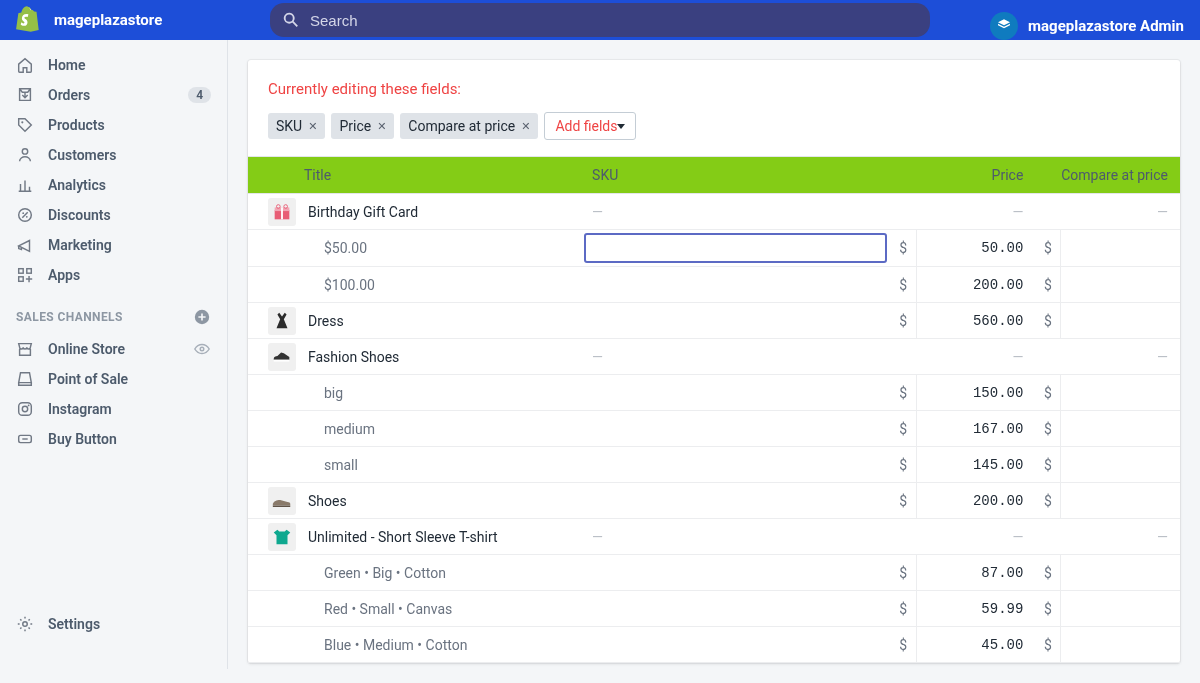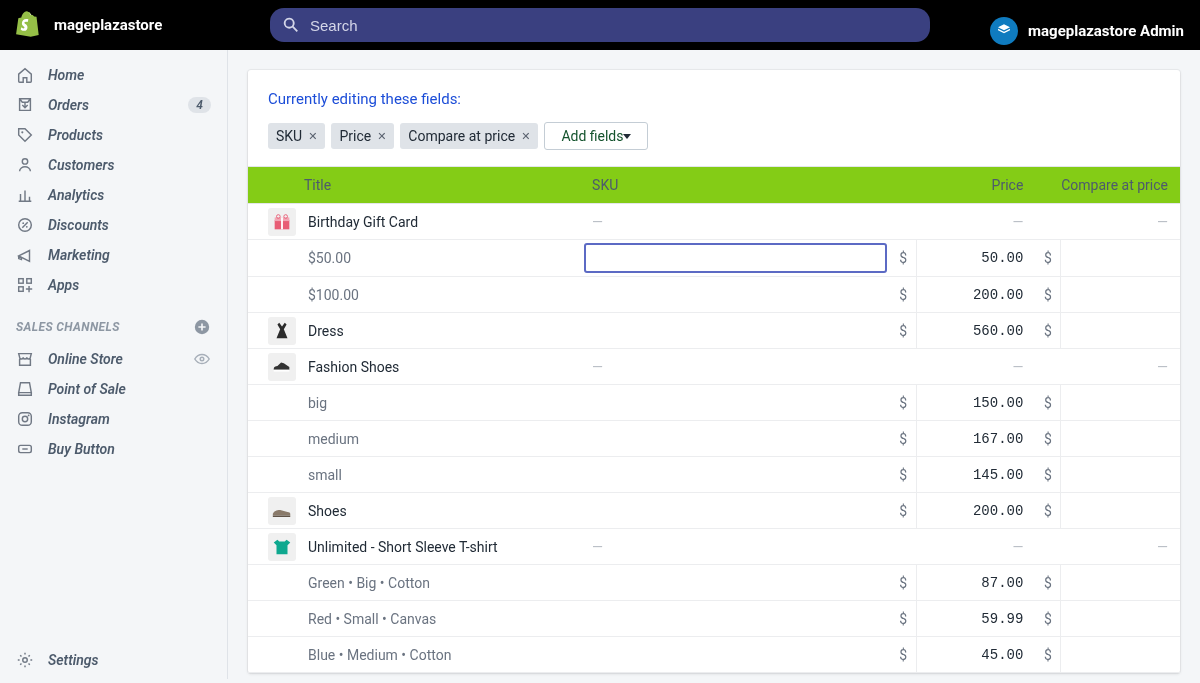--- a/index.html
+++ b/index.html
@@ -1,65 +1,65 @@
 <!DOCTYPE html>
 <html><head>
 <meta charset="utf-8">
 <style>
 * { box-sizing: border-box; margin: 0; padding: 0; }
 body { font-family: -apple-system, BlinkMacSystemFont, "Segoe UI", Roboto, sans-serif; font-size: 14px; color: #212b36; background: #f4f6f8; width: 1200px; height: 683px; overflow: hidden; }
 
 
-.topbar { height: 50px; background: #000000; display: flex; align-items: center; padding: 0 16px; color: #fff; }
+.topbar { height: 40px; background: #1d4ed8; display: flex; align-items: center; padding: 0 16px; color: #fff; }
 .logo-wrap { display: flex; align-items: center; gap: 12px; width: 254px; }
 .shopify-logo { width: 26px; height: 28px; }
 .store-name { font-weight: 700; font-size: 15px; }
 .search-wrap { flex: 0 0 660px; position: relative; }
 .search-input { width: 100%; height: 34px; background: #3a4080; border: none; border-radius: 14px; padding: 0 12px 0 40px; color: #fff; font-size: 15px; }
 .search-input::placeholder { color: #d4d6e8; }
 .search-icon { position: absolute; left: 12px; top: 8px; color: #d4d6e8; }
 .topbar-spacer { flex: 1; }
 .account-wrap { display: flex; align-items: center; gap: 10px; margin-top: 12px; }
 .avatar { width: 28px; height: 28px; border-radius: 50%; background: #0f7bbf; display: flex; align-items: center; justify-content: center; }
 .account-name { font-weight: 700; font-size: 15px; }
 
 
 .layout { display: flex; height: calc(683px - 54px); }
 
 
-.sidebar { width: 228px; background: #f4f6f8; border-right: 1px solid #dfe3e8; display: flex; flex-direction: column; padding-top: 10px; font-style: italic; }
+.sidebar { width: 228px; background: #f4f6f8; border-right: 1px solid #dfe3e8; display: flex; flex-direction: column; padding-top: 10px; }
 .nav-item { display: flex; align-items: center; height: 30px; padding: 0 16px; color: #4d5b6c; font-weight: 600; font-size: 14px; cursor: pointer; gap: 14px; }
 .nav-icon { width: 18px; height: 18px; flex: 0 0 18px; color: #717985; }
 .nav-label { flex: 1; }
 .nav-badge { background: #dfe3e8; border-radius: 10px; padding: 1px 8px; font-size: 12px; font-weight: 600; color: #4d5b6c; }
 .section-header { display: flex; align-items: center; justify-content: space-between; padding: 18px 16px 8px 16px; color: #8d97a3; font-size: 12px; font-weight: 700; letter-spacing: 0.4px; }
 .section-action { color: #8d97a3; cursor: pointer; }
 .sidebar-spacer { flex: 1; }
 .channel-row { position: relative; }
 .channel-eye { position: absolute; right: 16px; top: 6px; color: #a7afb9; }
 
 
 .main { flex: 1; overflow: auto; padding: 20px; }
 .card { background: #fff; border-radius: 3px; box-shadow: 0 0 0 1px rgba(63,63,68,0.05), 0 1px 3px rgba(63,63,68,0.15); }
 .card-header { padding: 20px 20px 16px 20px; }
-.editing-label { font-size: 15px; color: #1d4ed8; margin-bottom: 14px; }
+.editing-label { font-size: 15px; color: #ef4444; margin-bottom: 14px; }
 .chips { display: flex; gap: 6px; align-items: center; flex-wrap: wrap; }
 .chip { background: #dfe3e8; border-radius: 3px; padding: 5px 8px; font-size: 14px; color: #212b36; display: flex; align-items: center; gap: 6px; }
 .chip-x { color: #5a626f; font-size: 11px; cursor: pointer; }
-.add-fields { border: 1px solid #c4cdd5; border-radius: 3px; background: #fff; padding: 5px 16px; font-size: 14px; color: #14532d; display: flex; align-items: center; gap: 0; cursor: pointer; }
+.add-fields { border: 1px solid #c4cdd5; border-radius: 3px; background: #fff; padding: 5px 10px; font-size: 14px; color: #ef4444; display: flex; align-items: center; gap: 0; cursor: pointer; }
 .chevron-down { width: 0; height: 0; border-left: 4px solid transparent; border-right: 4px solid transparent; border-top: 5px solid #212b36; }
 
 
 .bulk-table { width: 100%; border-collapse: collapse; }
 .bulk-table thead th { background: #84cc16; text-align: left; font-weight: 400; color: #4d5b6c; font-size: 14px; padding: 10px 12px; border-top: 1px solid #e3e6ea; border-bottom: 1px solid #e3e6ea; }
 .th-title { padding-left: 56px !important; }
 .th-price, .th-cap { text-align: right !important; }
 .bulk-table tbody td { border-bottom: 1px solid #ecedef; padding: 0; height: 36px; vertical-align: middle; font-size: 14px; }
 .title-cell { display: flex; align-items: center; gap: 12px; padding-left: 20px; }
-.title-cell.variant { padding-left: 60px; color: #6a7380; }
+.title-cell.variant { padding-left: 76px; color: #6a7380; }
 .thumb { width: 28px; height: 28px; border-radius: 3px; background: #f0f0f0; display: flex; align-items: center; justify-content: center; flex-shrink: 0; }
 .dash { color: #b8bec5; padding: 0 12px; }
 .price-cell { display: flex; align-items: center; height: 100%; }
 .currency { width: 26px; text-align: center; color: #6a7380; border-right: 1px solid #ecedef; height: 100%; display: flex; align-items: center; justify-content: center; }
 .price-val { flex: 1; text-align: right; padding-right: 12px; color: #212b36; font-family: Liberation Mono, monospace; }
 .sku-input { width: calc(100% - 8px); margin: 3px 4px; height: 30px; border: 2px solid #5c6ac4; border-radius: 3px; padding: 0 8px; font-size: 14px; outline: none; }
 .col-title { width: 310px; }
 .col-sku { width: 290px; }
 .col-price { width: 135px; }
 .col-cap { width: 135px; }
@@ -189,21 +189,21 @@
     <div class="nav-item">
       <svg class="nav-icon" viewBox="0 0 20 20">
           <rect x="3" y="6" width="14" height="8" rx="2" fill="none" stroke="currentColor" stroke-width="1.6"></rect>
           <path stroke="currentColor" stroke-width="1.6" d="M7 10h6"></path>
         </svg>
       <span class="nav-label">Buy Button</span>
     </div>
 
     <div class="sidebar-spacer"></div>
 
-    <div class="nav-item" style="margin-bottom:4px">
+    <div class="nav-item" style="margin-bottom:30px">
       <svg class="nav-icon" viewBox="0 0 20 20">
           <circle cx="10" cy="10" r="2.5" fill="none" stroke="currentColor" stroke-width="1.6"></circle>
           <path fill="none" stroke="currentColor" stroke-width="1.6" d="M10 2v2m0 12v2m8-8h-2M4 10H2m13.3-5.3l-1.4 1.4M6.1 13.9l-1.4 1.4m10.6 0l-1.4-1.4M6.1 6.1L4.7 4.7"></path>
         </svg>
       <span class="nav-label">Settings</span>
     </div>
   </div>
 
   <div class="main">
     <div class="card">

